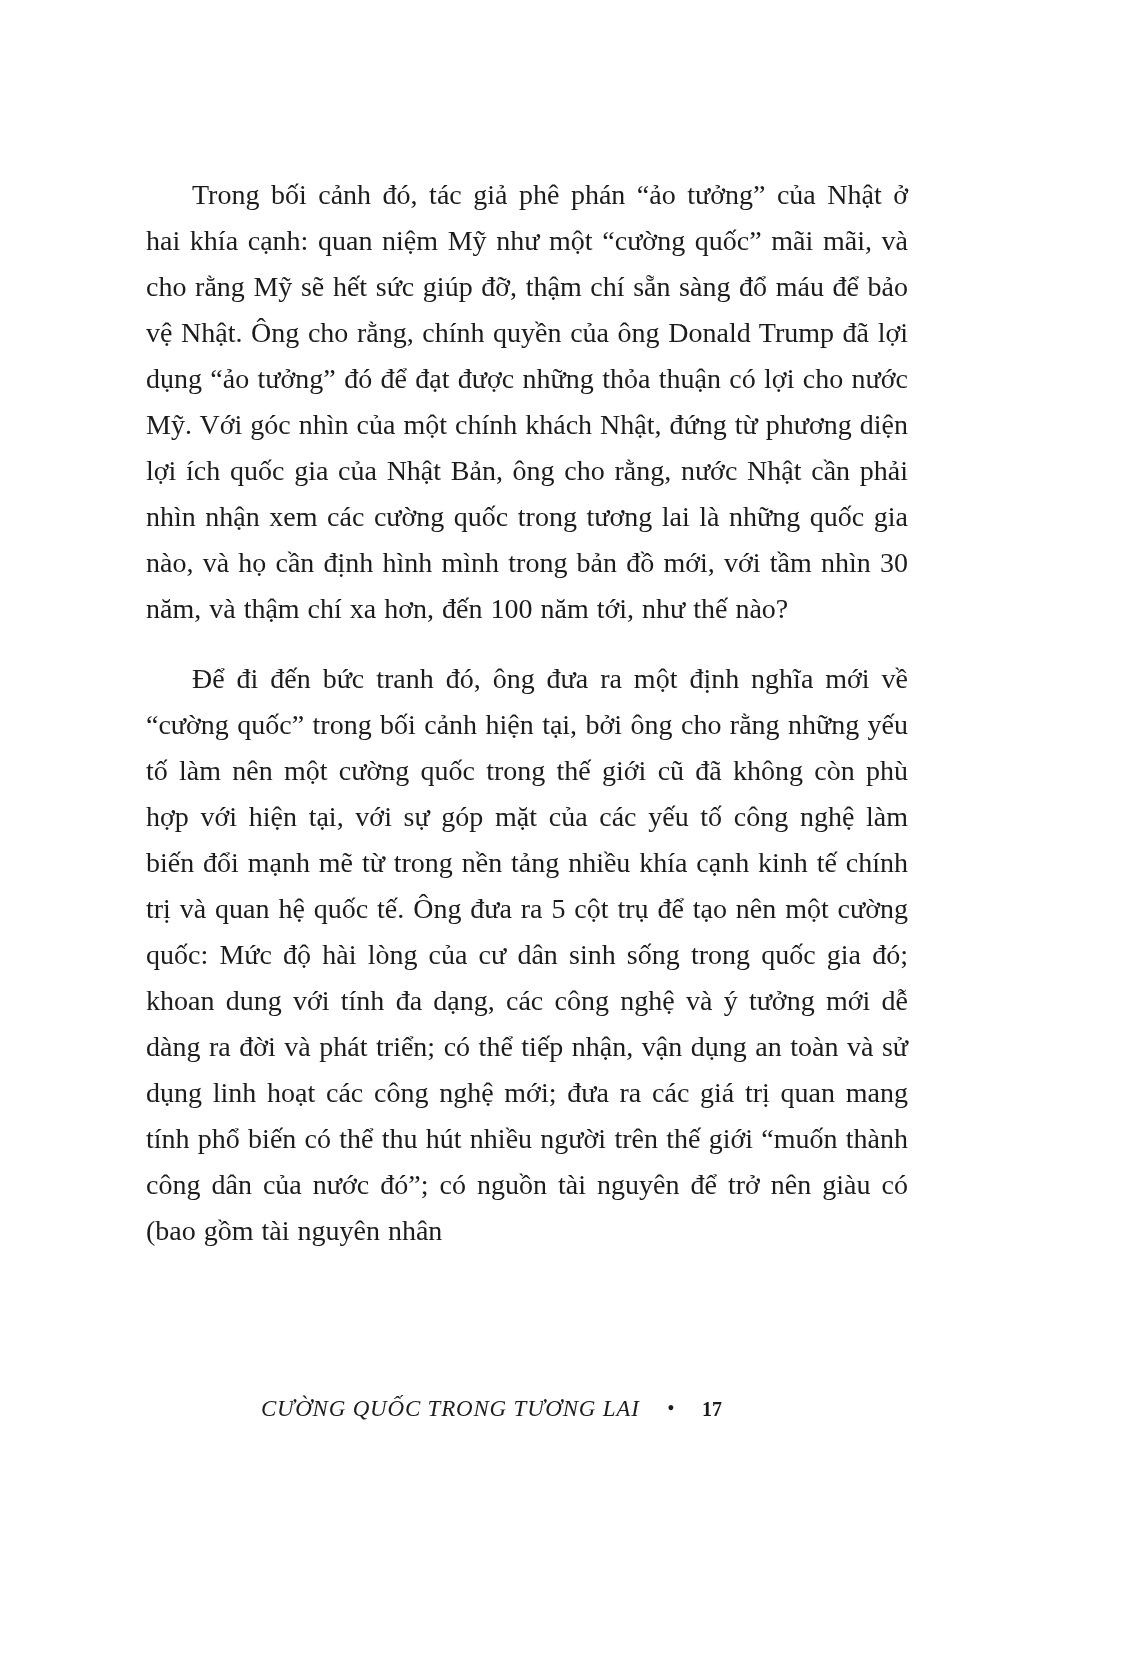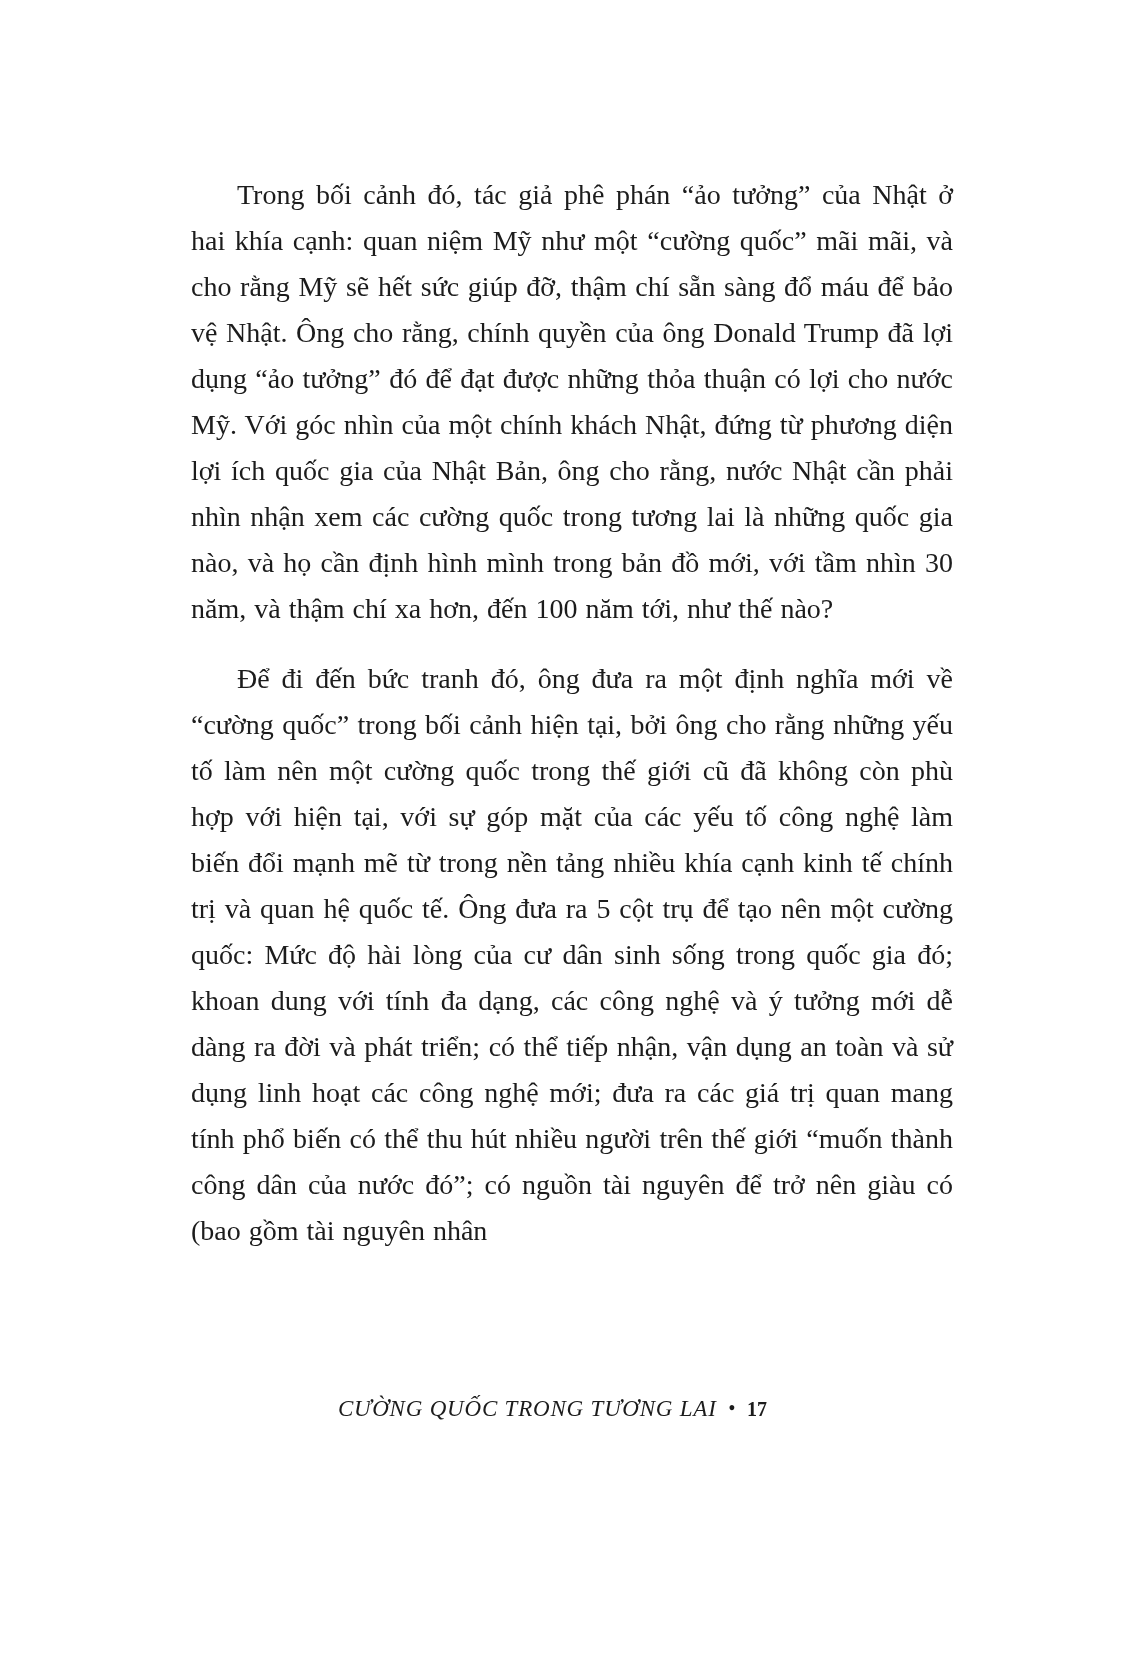--- a/index.html
+++ b/index.html
@@ -10,21 +10,20 @@
   body {
     font-family: "Liberation Serif", serif;
   }
   .page {
     position: relative;
     width: 946px;
     height: 1662px;
     background: #ffffff;
     overflow: hidden;
     color: #1c1c1c;
-    margin-left: 45px;
   }
   .content {
     position: absolute;
     left: 146px;
     top: 172px;
     width: 762px;
   }
   .para {
     font-size: 28px;
     line-height: 46px;
@@ -33,21 +32,21 @@
     margin: 0 0 24px 0;
     color: #1c1c1c;
     word-spacing: 1px;
   }
   .footer {
     position: absolute;
     top: 1396px;
     right: 224px;
     display: flex;
     align-items: baseline;
-    gap: 12px;
+    gap: 28px;
     font-size: 23px;
     color: #1c1c1c;
     white-space: nowrap;
   }
   .footer .running-title {
     font-style: italic;
     letter-spacing: 0.8px;
   }
   .footer .sep {
     font-weight: bold;

